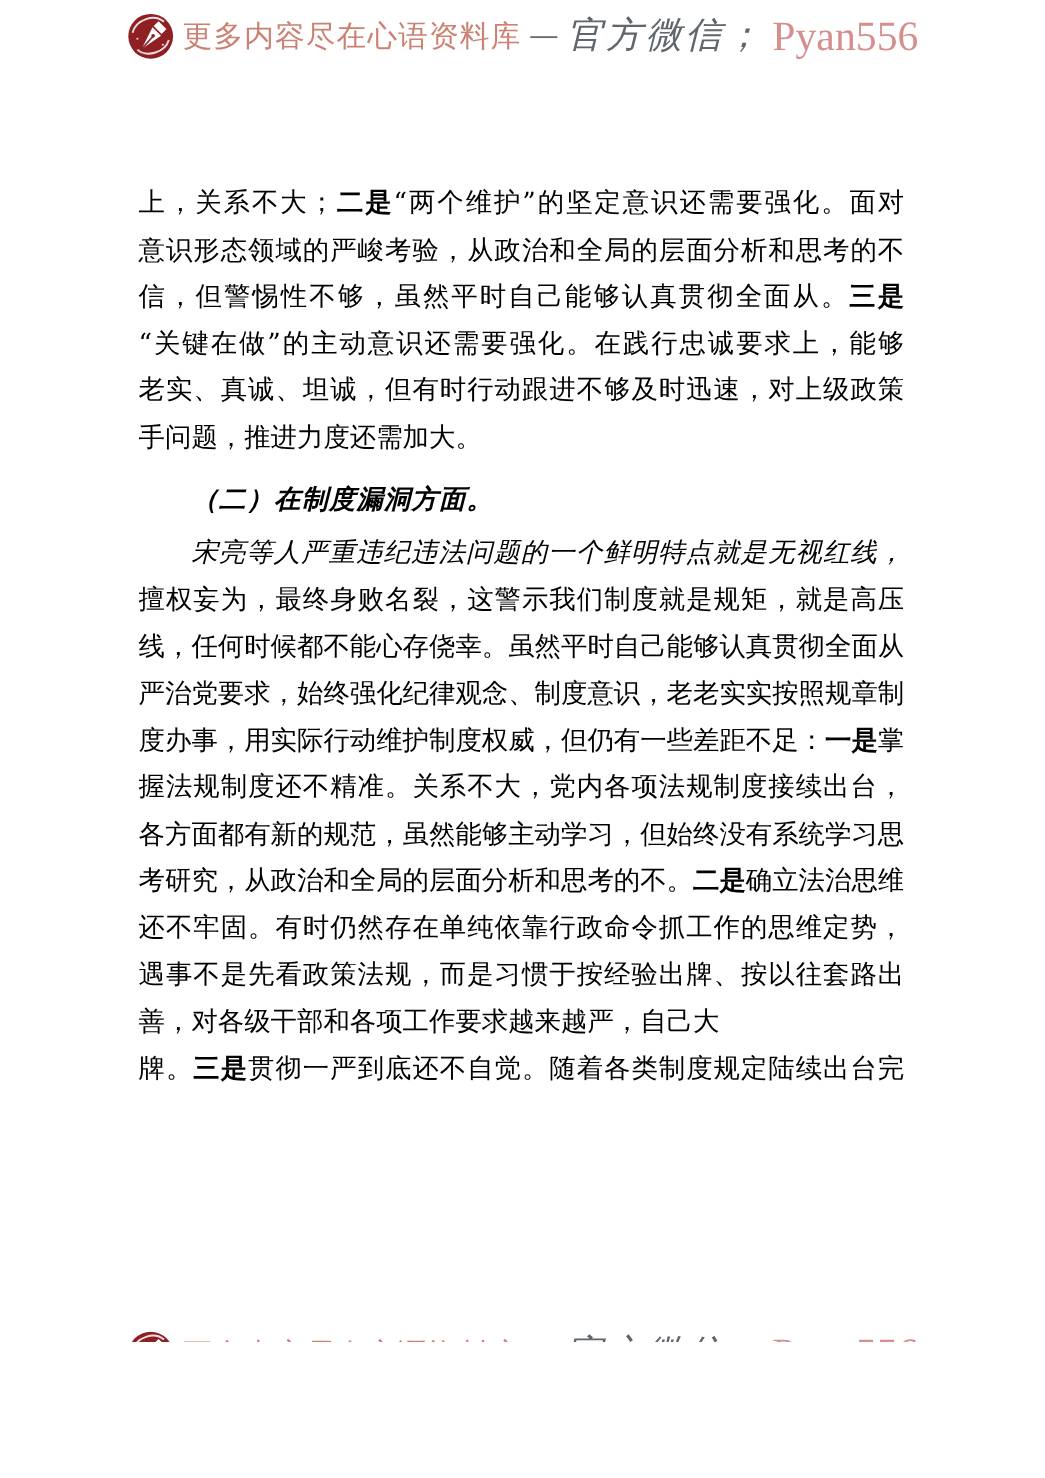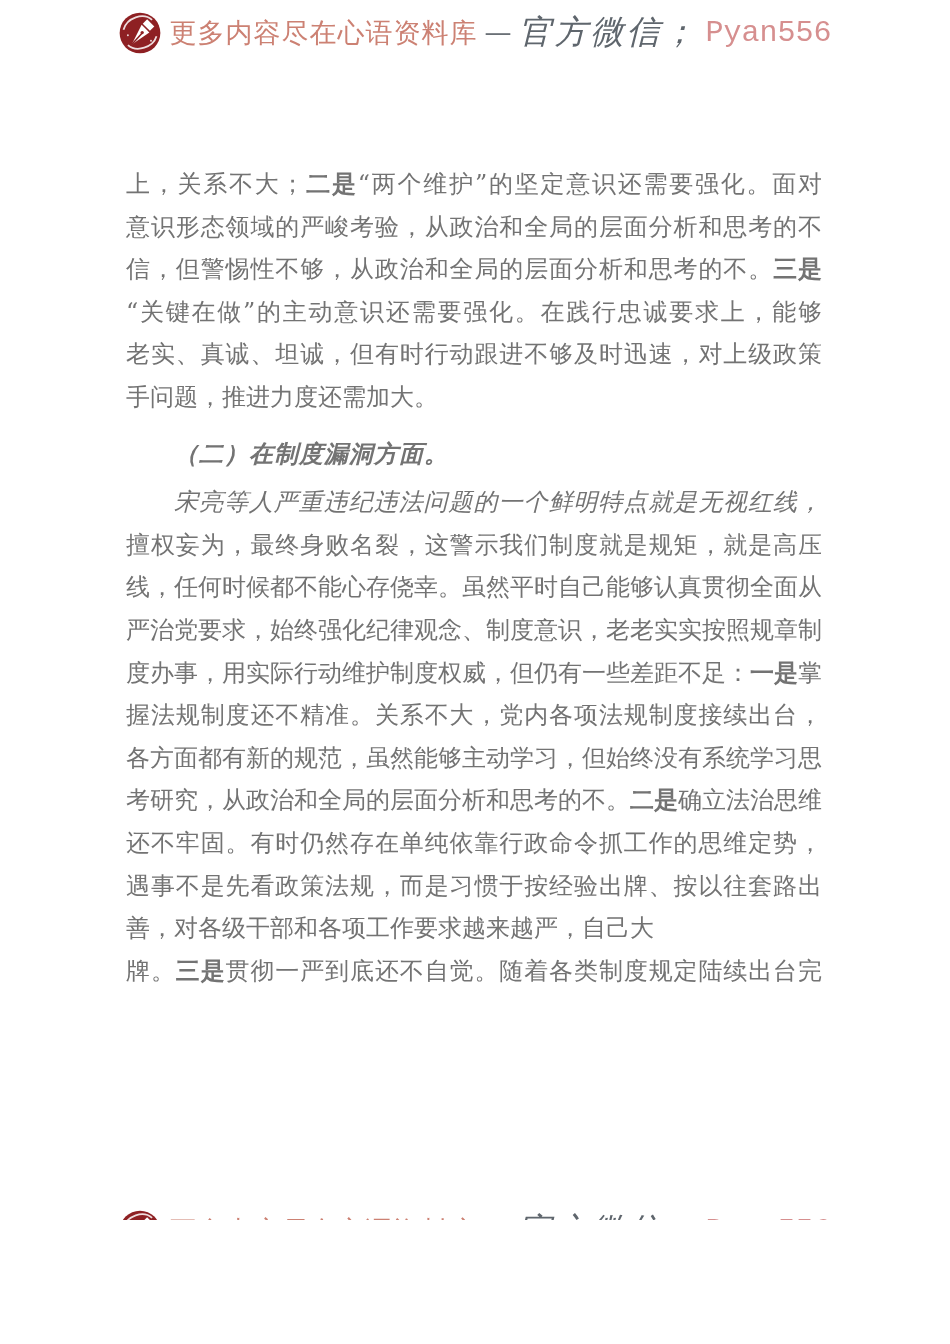--- a/index.html
+++ b/index.html
@@ -33,31 +33,31 @@
     font-family: "DejaVu Serif", "Liberation Serif", serif;
   }
   .brand-sep { font-size: 27px; }
   .wechat-label {
     font-size: 33px;
     font-style: italic;
     letter-spacing: 3px;
     font-family: "DejaVu Serif", "Liberation Serif", serif;
   }
   .wechat-id {
-    font-size: 30px;
-    font-family: Liberation Mono, monospace;
+    font-size: 38px;
+    font-family: Liberation Serif, serif;
   }
 
   
   .doc-body {
     position: absolute;
     top: 163px;
     left: 126px;
     width: 696px;
-    color: #737373;
+    color: #000000;
     font-size: 24px;
   }
   .para { margin: 0; }
   .line {
     line-height: 42.6px;
     height: 42.6px;
     text-align: justify;
   }
   .line.fill { text-align-last: justify; }
   .line.indent { text-indent: 2em; font-style: italic; }
@@ -85,21 +85,21 @@
     <span class="brand-text" style="color: rgb(204, 129, 115);">更多内容尽在心语资料库</span>
     <span class="brand-sep" style="color: rgb(106, 112, 118);">—</span>
     <span class="wechat-label" style="color: rgb(95, 102, 109);">官方微信；</span>
     <span class="wechat-id" style="color: rgb(214, 143, 143);">Pyan556</span>
   </div>
 
   <div class="doc-body">
       <div class="para body">
         <div class="line fill"><span>上，关系不大；</span><span class="b">二是</span><span>“两个维护”的坚定意识还需要强化。面对</span></div>
         <div class="line fill"><span>意识形态领域的严峻考验，从政治和全局的层面分析和思考的不</span></div>
-        <div class="line fill"><span>信，但警惕性不够，从政治和全局的层面分析和思考的不。</span><span class="b">三是</span></div>
+        <div class="line fill"><span>信，但警惕性不够，虽然平时自己能够认真贯彻全面从。</span><span class="b">三是</span></div>
         <div class="line fill"><span>“关键在做”的主动意识还需要强化。在践行忠诚要求上，能够</span></div>
         <div class="line fill"><span>老实、真诚、坦诚，但有时行动跟进不够及时迅速，对上级政策</span></div>
         <div class="line"><span>手问题，推进力度还需加大。</span></div>
       </div>
       <div class="para heading">
         <div class="line indent"><span class="b">（二）在制度漏洞方面。</span></div>
       </div>
       <div class="para body">
         <div class="line fill indent"><span>宋亮等人严重违纪违法问题的一个鲜明特点就是无视红线，</span></div>
         <div class="line fill"><span>擅权妄为，最终身败名裂，这警示我们制度就是规矩，就是高压</span></div>

